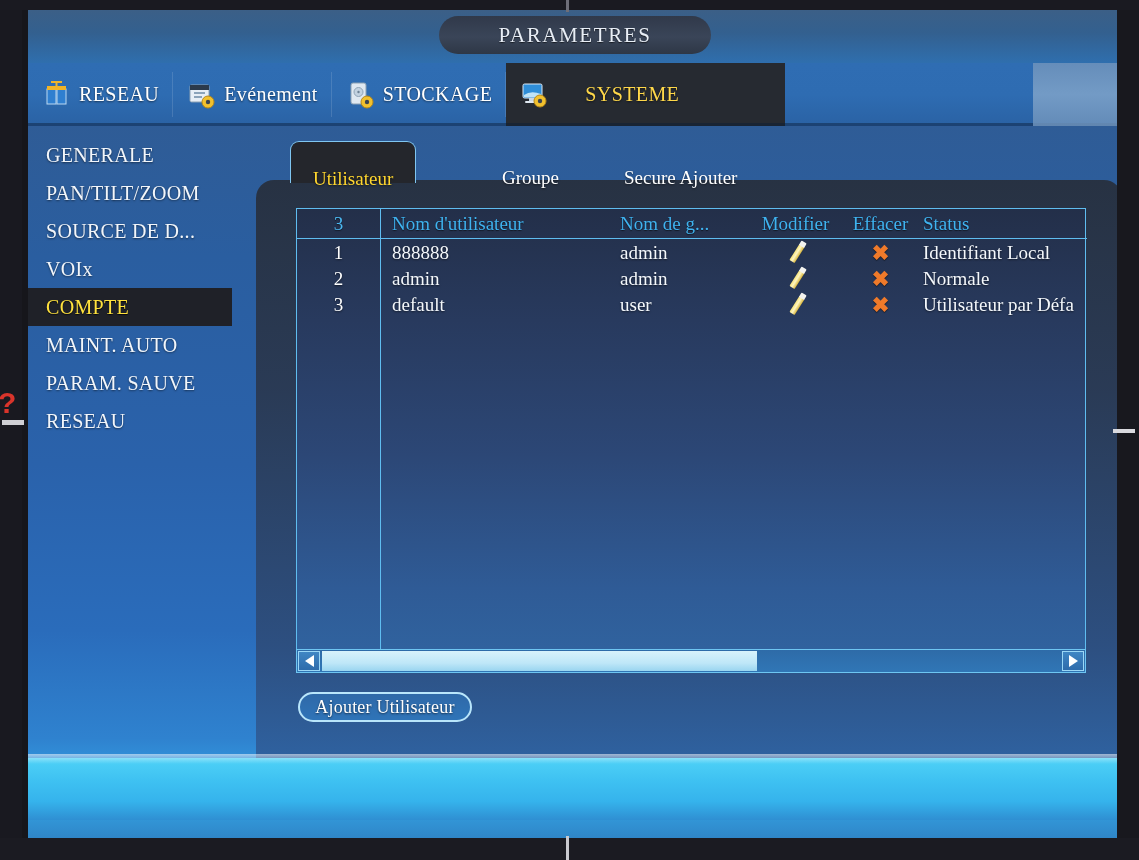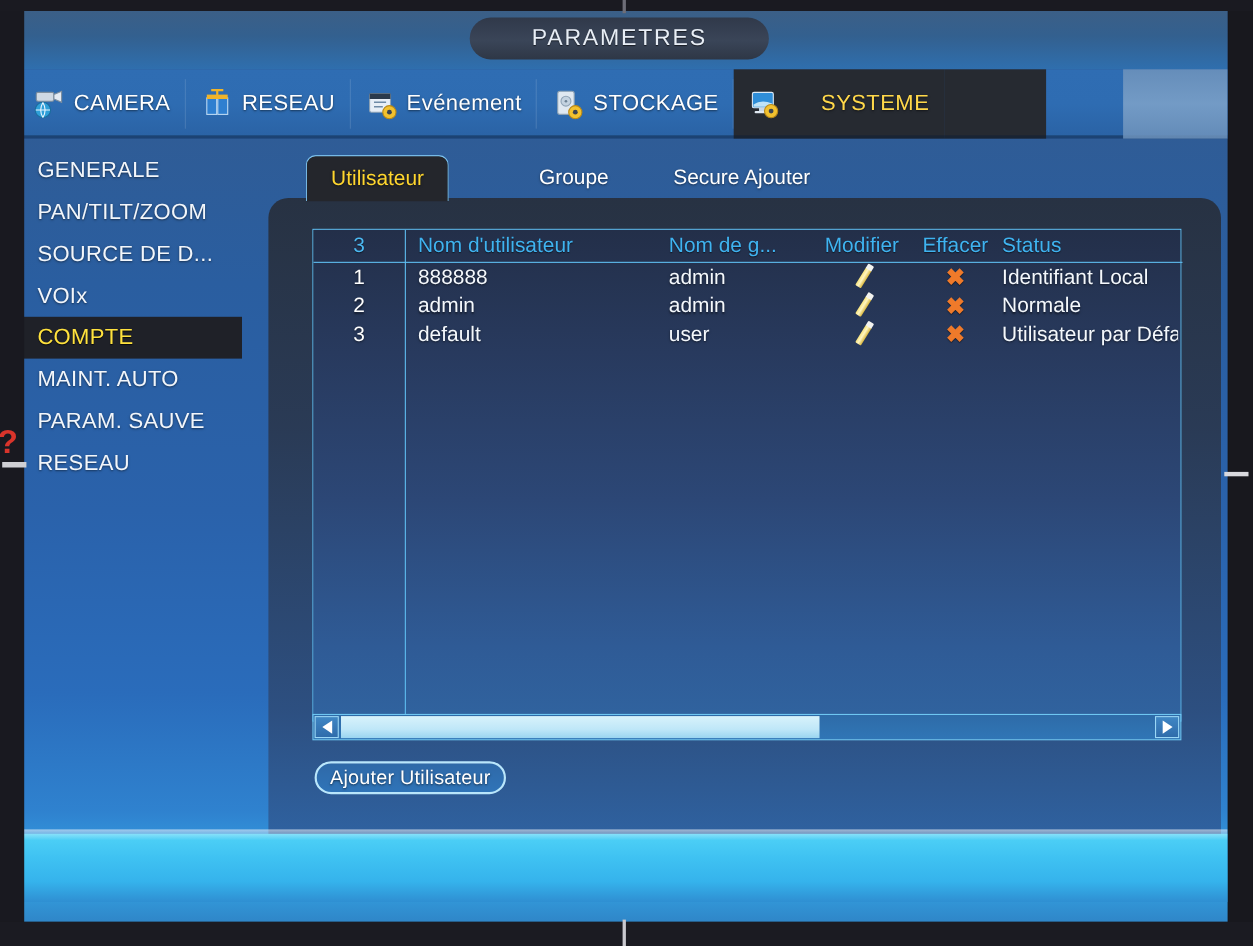--- a/index.html
+++ b/index.html
@@ -26,24 +26,25 @@
   .edge-tick    { position:absolute; right:4px; top:429px; width:22px; height:4px; background:#d9d9de; z-index:41;}
   .edge-tick-l  { position:absolute; left:2px;  top:420px; width:22px; height:5px; background:#cfcfd4; z-index:41;}
   .qmark {
     position:absolute; left:-2px; top:386px; width:20px; height:34px;
     color:#d9342b; font-size:30px; font-weight:bold; line-height:34px;
     z-index:41; overflow:hidden; font-family:"Liberation Sans", sans-serif;
   }
 
   
   #app {
-    position: absolute; left: 16px; top: 8px;
+    position: absolute; left: 28px; top: 8px;
     width: 1100px; height: 830px;
     background: linear-gradient(180deg,#2c4a74 0%,#31558a 6%,#2f5c96 14%,#2a5ea0 30%,#2a62ab 55%,#2a6cbb 75%,#2f82cf 88%,#35a8e8 95%,#2f86c8 100%);
     overflow: hidden;
+    font-family: Liberation Serif, serif;
   }
 
   
   .titlebar {
     position:absolute; left:0; top:0; width:1100px; height:55px;
     background: linear-gradient(180deg,#3c5f86 0%,#33608f 45%,#2f6fae 100%);
   }
   .title-pill {
     position:absolute; left:411px; top:8px; width:272px; height:38px;
     background: linear-gradient(180deg,#30394a 0%,#3a4558 55%,#2e3746 100%);
@@ -105,21 +106,21 @@
   }
   .side-item.small { font-size:19px; }
 
   
   .tabrow {
     position:absolute; left:262px; top:133px; width:700px; height:42px;
   }
   .tab {
     position:absolute; top:0; height:42px; line-height:42px;
     color:#ffffff; font-size:19px; text-shadow:0 1px 2px rgba(0,0,0,.5);
-    padding:0 22px; white-space:nowrap;
+    padding:16px 22px; white-space:nowrap;
   }
   .tab.active {
     background:#24262c; color:#ffd62e;
     border:1px solid #7fc6f2; border-bottom:none;
     border-radius:9px 9px 0 0;
   }
 
   
   .panel {
     position:absolute; left:228px; top:172px; width:866px; height:598px;
@@ -226,32 +227,20 @@
   <div id="app">
 
     <div class="titlebar">
       <div class="title-pill">
         <span>PARAMETRES</span>
       </div>
     </div>
 
     <div class="navbar">
 
-      <div class="nav-item">
-        <span class="nav-icon">
-          <svg width="30" height="28" viewBox="0 0 30 28">
-            <rect x="3" y="3" width="16" height="8" rx="1.5" fill="#cfd9e4" stroke="#7d8e9f"></rect>
-            <path d="M19 5 L26 2 L26 12 L19 9 Z" fill="#e3eaf2" stroke="#7d8e9f"></path>
-            <circle cx="9" cy="19" r="7" fill="#2f9fd8" stroke="#1b6c9c"></circle>
-            <path d="M2.5 19 H15.5 M9 12.2 Q13 19 9 25.8 M9 12.2 Q5 19 9 25.8" stroke="#eaf6ff" fill="none" stroke-width="1"></path>
-          </svg>
-        </span>
-        <span>CAMERA</span>
-        <span class="nav-sep"></span>
-      </div>
 
       <div class="nav-item">
         <span class="nav-icon">
           <svg width="30" height="28" viewBox="0 0 30 28">
             <rect x="5" y="8" width="9" height="15" fill="#2f7fd0" stroke="#bcd9f2"></rect>
             <rect x="15" y="8" width="9" height="15" fill="#2f7fd0" stroke="#bcd9f2"></rect>
             <rect x="5" y="5" width="19" height="4" fill="#f0b429"></rect>
             <path d="M14.5 1 L14.5 6" stroke="#f0b429" stroke-width="2"></path>
             <path d="M9 1 L20 1" stroke="#f0b429" stroke-width="2"></path>
           </svg>

